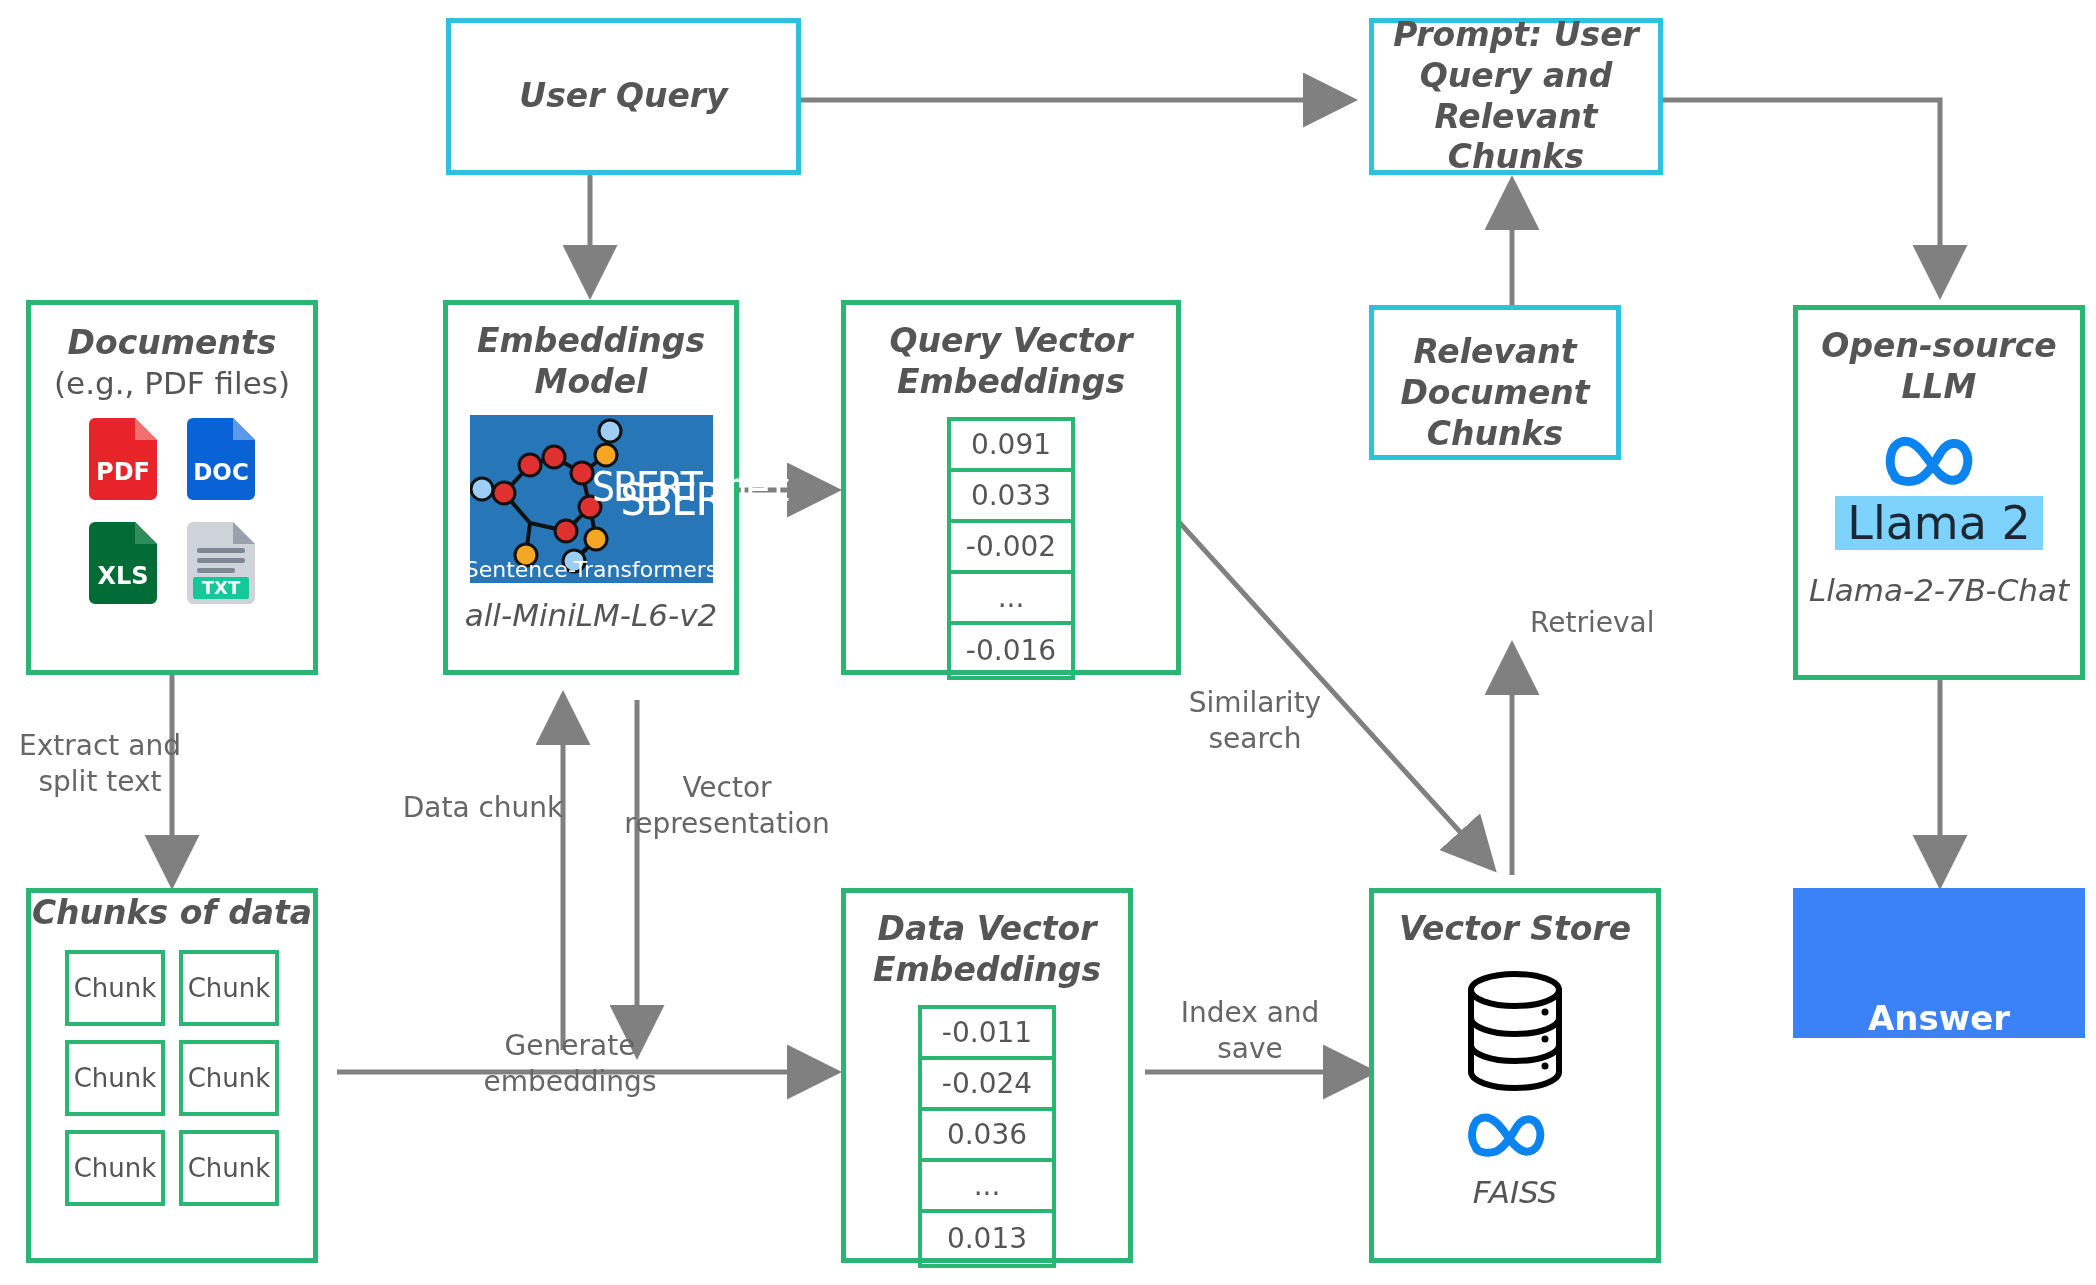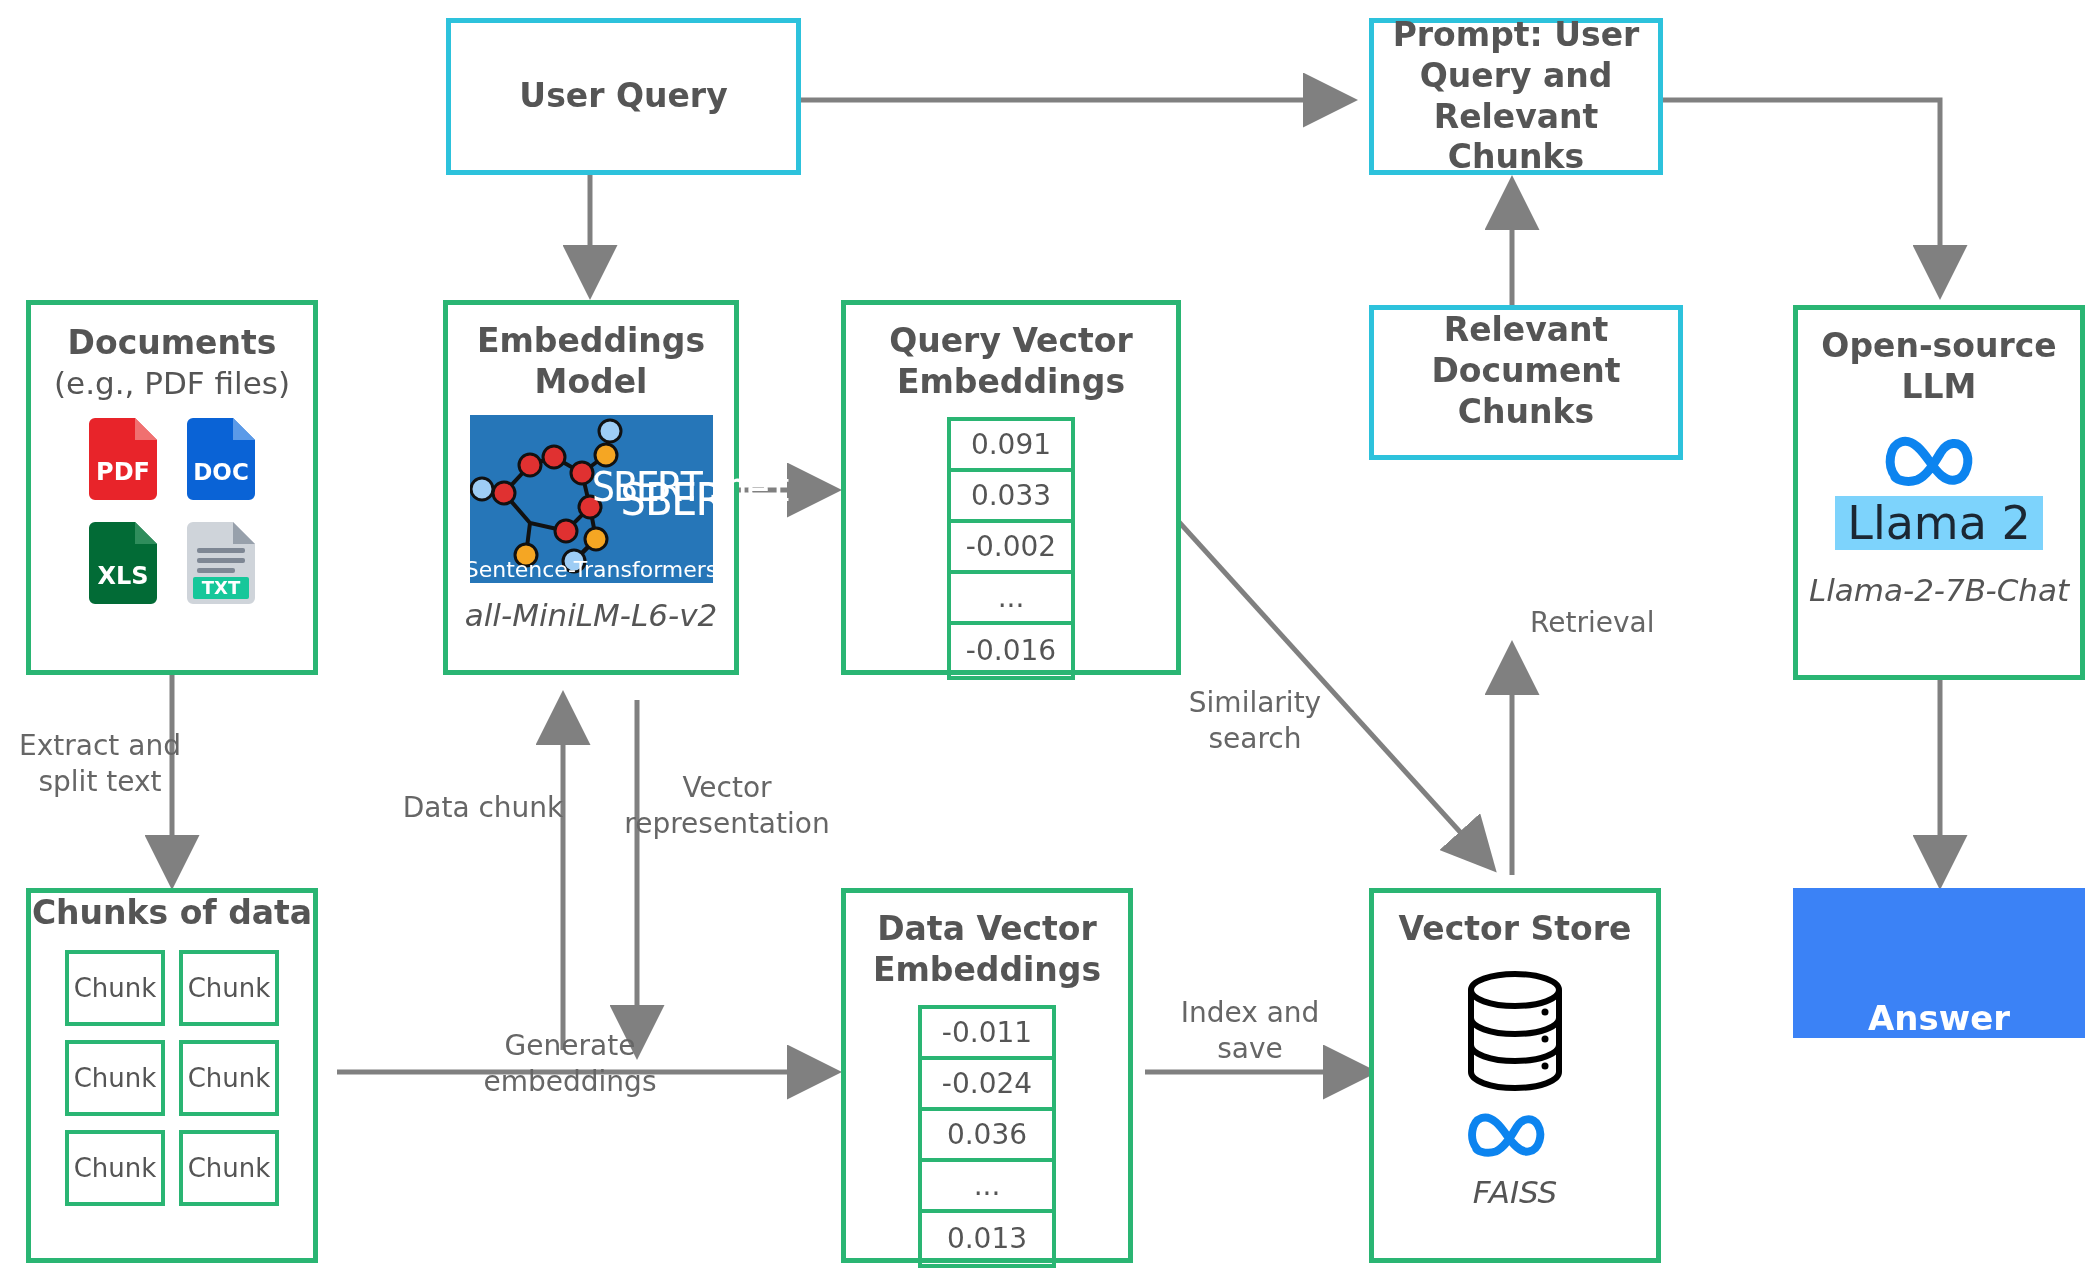--- a/index.html
+++ b/index.html
@@ -10,21 +10,21 @@
   }
   #canvas{position:absolute;left:0;top:0;width:2096px;height:1285px;}
   svg.wires{position:absolute;left:0;top:0;width:2096px;height:1285px;pointer-events:none;}
 
   .node{position:absolute;box-sizing:border-box;background:#fff;
         display:flex;flex-direction:column;align-items:center;}
   .green{border:5px solid #2ab573;}
   .cyan{border:5px solid #2dc2dc;}
   .filled-cyan{background:#3b82f6;border:none;justify-content:flex-end;}
 
-  .ttl{font-weight:bold;font-size:33px;line-height:1.24;text-align:center;color:#555;}
+  .ttl{font-weight:bold;font-size:33px;line-height:1.24;text-align:center;color:#555;font-style:italic;}
   .sub{font-size:31px;line-height:1.24;text-align:center;color:#555;font-weight:normal;}
   .ital{font-style:italic;font-size:31px;color:#555;text-align:center;}
 
   .edge-label{position:absolute;font-size:28px;line-height:1.3;color:#666;text-align:center;}
 
   
   .veclist{border:4px solid #2ab573;box-sizing:border-box;width:128px;}
   .veccell{border-bottom:4px solid #2ab573;height:51px;display:flex;align-items:center;
            justify-content:center;font-size:28px;color:#555;box-sizing:border-box;}
   .veccell:last-child{border-bottom:none;}
@@ -178,21 +178,21 @@
     <div class="ttl">Query Vector Embeddings</div>
     <div class="veclist" style="margin-top:14px;">
       <div class="veccell">0.091</div>
       <div class="veccell">0.033</div>
       <div class="veccell">-0.002</div>
       <div class="veccell">...</div>
       <div class="veccell">-0.016</div>
     </div>
   </div>
 
-  <div class="node cyan" style="left:1369px;top:305px;width:314px;height:155px;justify-content:flex-start;padding:0 6px;">
+  <div class="node cyan" style="left:1369px;top:305px;width:252px;height:155px;justify-content:flex-end;padding:0 6px;">
     <div class="ttl">Relevant Document Chunks</div>
   </div>
 
   <div class="node green" style="left:1793px;top:305px;width:292px;height:375px;padding-top:16px;">
     <div class="ttl">Open-source LLM</div>
     <div style="margin-top:18px;">
       <svg width="112" height="66" viewBox="0 0 112 66">
         <path d="M12 50 C4 40 6 20 18 16 C30 12 40 26 47 36 C54 46 62 56 72 54
                  C84 52 88 34 82 24 C76 14 64 16 58 26 C52 36 44 50 34 54
                  C22 58 10 52 12 50 Z" fill="none" stroke="#0c84ef" stroke-width="9" stroke-linecap="round"></path>

